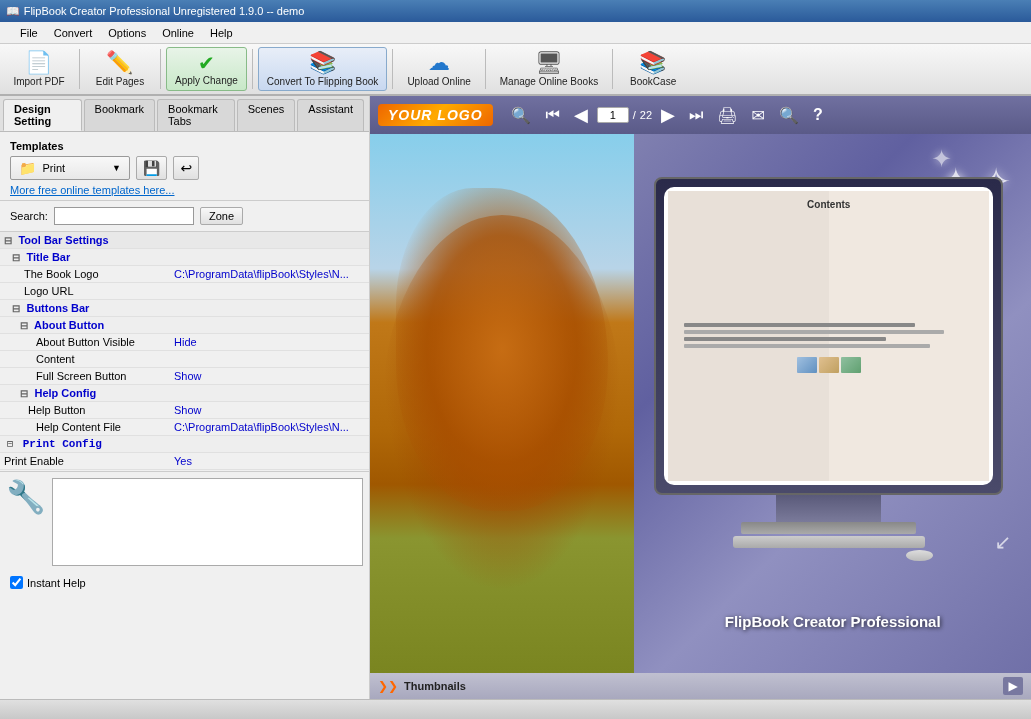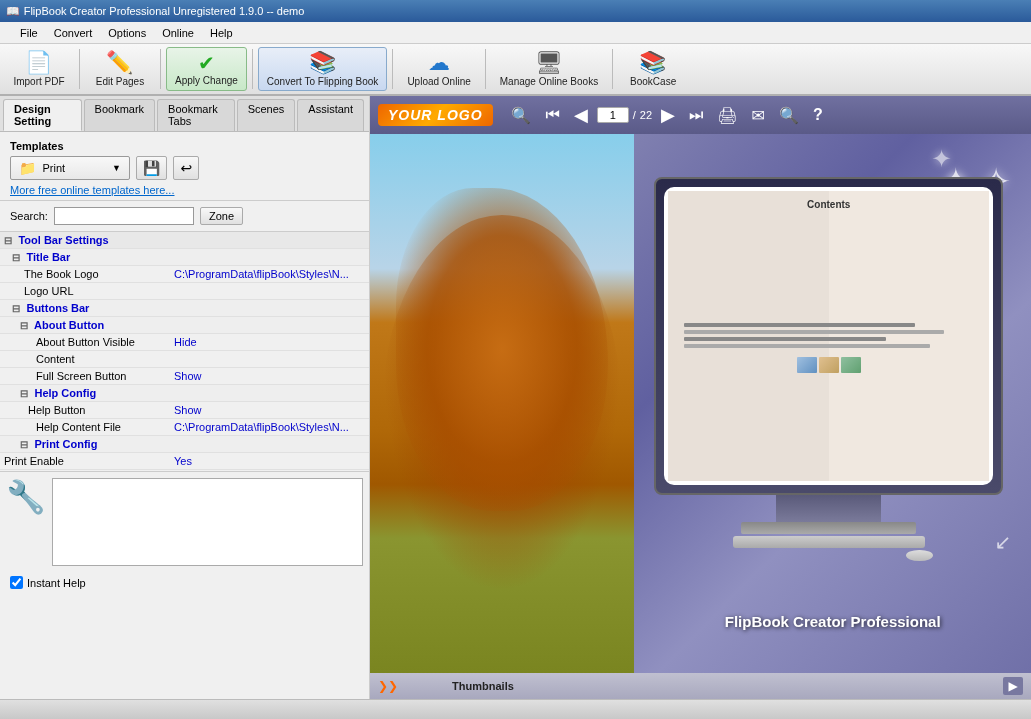--- a/index.html
+++ b/index.html
@@ -215,21 +215,21 @@
           </tr>
           <tr class="tree-item">
             <td style="padding-left:28px;">Help Button</td>
             <td style="color:#0000cc;">Show</td>
           </tr>
           <tr class="tree-item">
             <td style="padding-left:36px;">Help Content File</td>
             <td style="color:#0000cc;">C:\ProgramData\flipBook\Styles\N...</td>
           </tr>
           <tr class="tree-subgroup">
-            <td colspan="2" style="padding-left:20px;"><span class="expand-icon">⊟</span> <span>Print Config</span></td>
+            <td colspan="2" style="padding-left:7px;font-family:Liberation Mono, monospace;"><span class="expand-icon">⊟</span> <span>Print Config</span></td>
           </tr>
           <tr class="tree-item">
             <td style="">Print Enable</td>
             <td style="color:#0000cc;">Yes</td>
           </tr>
           <tr class="tree-item">
             <td style="padding-left:36px;">Print Watermark File</td>
             <td></td>
           </tr>
 
@@ -313,21 +313,21 @@
 
         <div style="position:absolute; bottom:8%; left:0; right:0; text-align:center; color:white; font-size:15px; font-weight:bold; text-shadow:1px 1px 4px rgba(0,0,0,0.8);">FlipBook Creator Professional</div>
 
         <div style="position:absolute; bottom:22%; right:5%; color:white; font-size:20px; opacity:0.7;">↙</div>
       </div>
 
     </div>
 
     <div id="thumbnails-bar" style="background: linear-gradient(to bottom, #c0c0d0, #a8a8be); height:26px; display:flex; align-items:center; padding:0 8px;">
       <span style="color:#ff6600; font-size:12px; margin-right:6px; cursor:pointer;">❯❯</span>
-      <span style="font-size:11px; color:#222; font-weight:bold;margin-left:48px;">Thumbnails</span>
+      <span style="font-size:11px; color:#222; font-weight:bold;">Thumbnails</span>
       <div style="margin-left:auto; background:#7878a0; color:white; border:none; cursor:pointer; width:20px; height:18px; display:flex; align-items:center; justify-content:center; border-radius:2px; font-size:12px;">▶</div>
     </div>
 
   </div>
 
 </div>
 
 <div id="status-bar" style="background: linear-gradient(to bottom, #e0e0e0, #c8c8c8); height:20px; border-top:1px solid #bbb; display:flex; align-items:center; padding:0 8px; font-size:10px; color:#444;">
   <span></span>
 </div>

